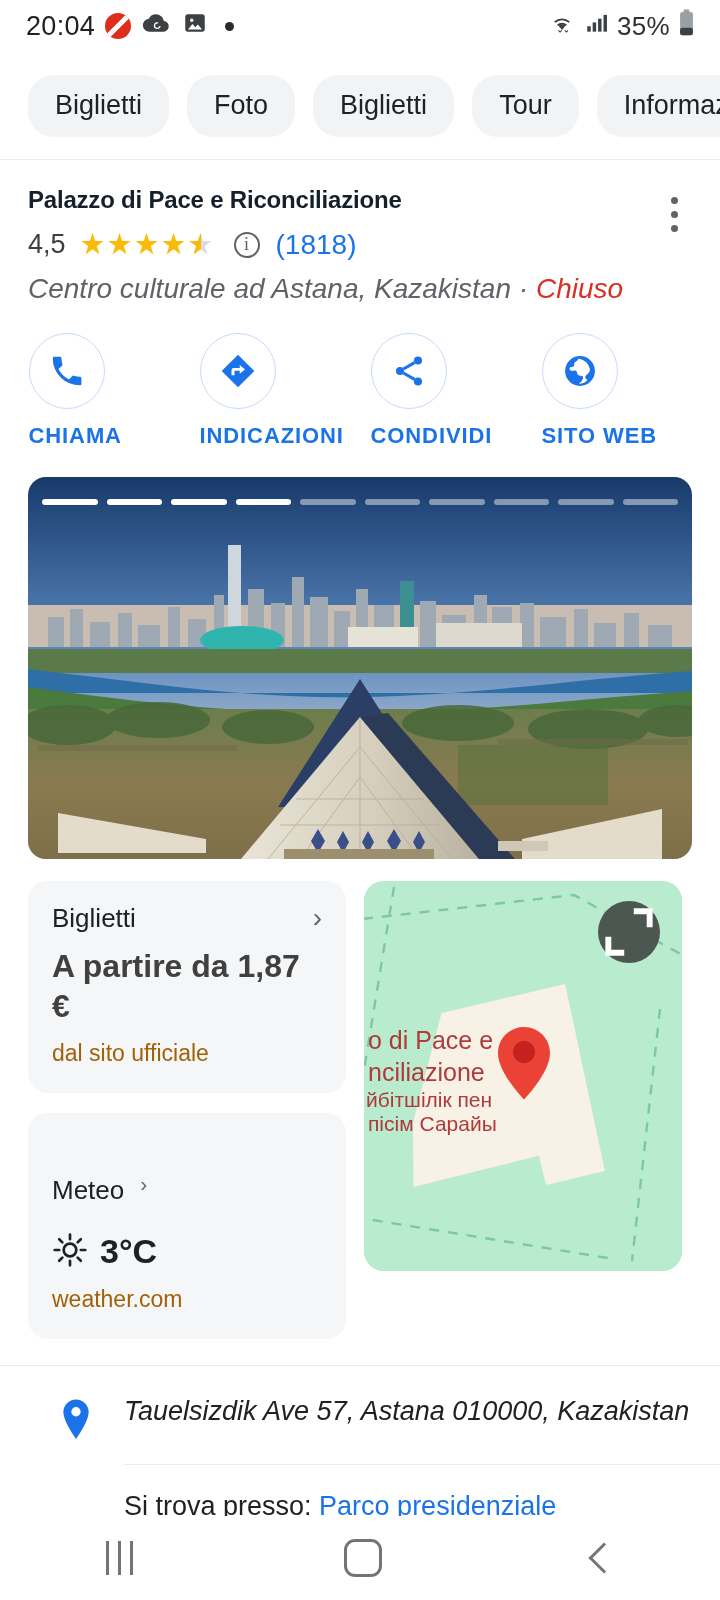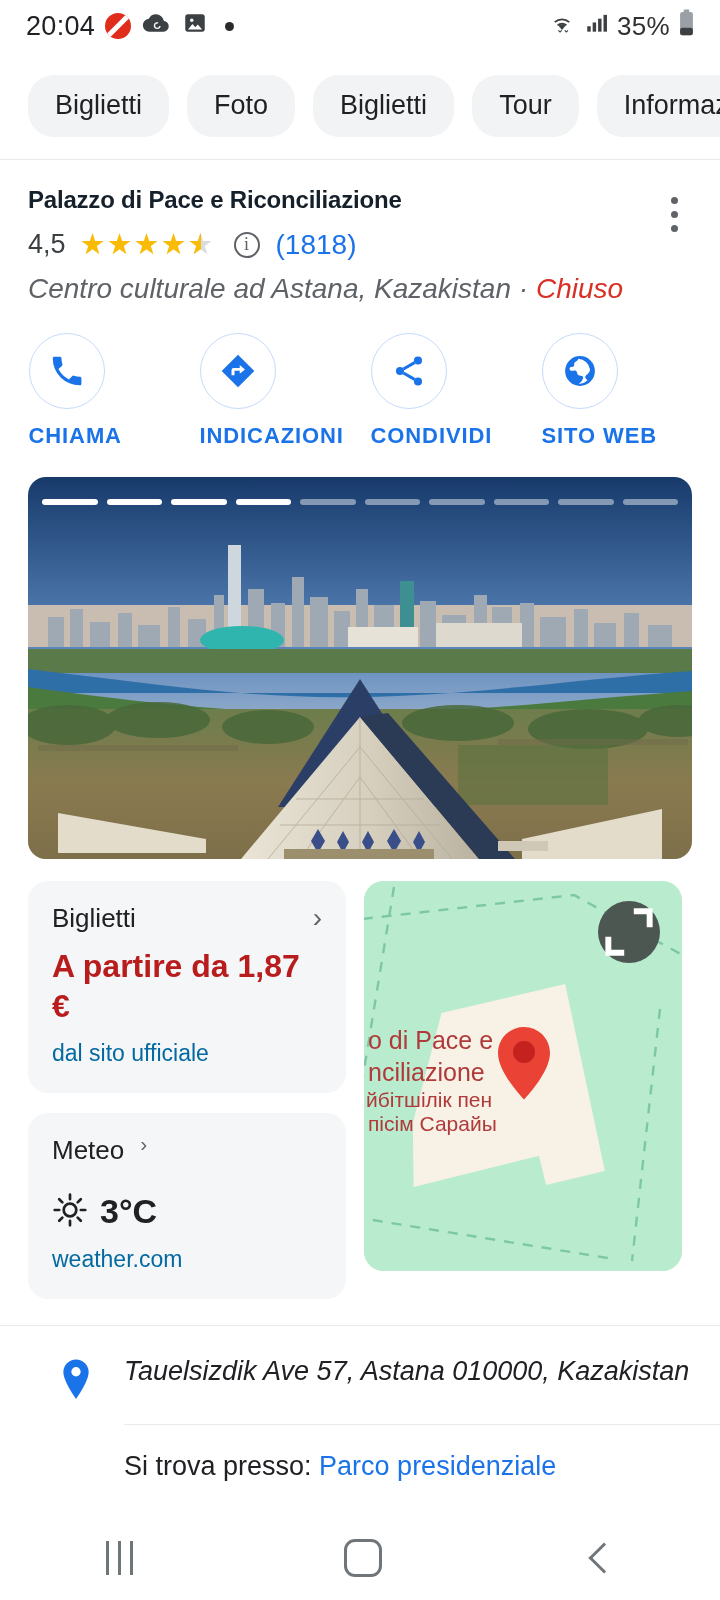--- a/index.html
+++ b/index.html
@@ -63,26 +63,26 @@
   .hero svg { display:block; width:100%; height:100%; }
   .carousel { position:absolute; top:22px; left:14px; right:14px; display:flex; gap:9px; }
   .carousel span { flex:1; height:6px; border-radius:3px; background:rgba(255,255,255,.45); }
   .carousel span.on { background:#ffffff; }
 
   
   .cards { display:flex; gap:18px; padding: 22px 28px 0 28px; align-items:flex-start;}
   .col-left { width:318px; display:flex; flex-direction:column; gap:20px;}
   .card { background:#f5f6f7; border-radius:20px; padding: 22px 24px 26px 24px; }
   .card-head { display:flex; align-items:center; justify-content:space-between; }
-  .card-head-inline { display:flex; align-items:flex-start; gap:16px; }
+  .card-head-inline { display:flex; align-items:flex-start; gap:16px;margin-top:40px; }
   .card-title { font-size:26px; color:#202124; }
   .chev { color:#5f6368; font-size:28px; line-height:1; }
   .chev-sm { color:#5f6368; font-size:21px; line-height:1; margin-top:-2px;}
-  .card-price { font-size:32px; font-weight:700; color:#b91c1c; margin-top:12px; line-height:1.25;}
-  .card-sub { font-size:23px; color:#0369a1; margin-top:14px;}
+  .card-price { font-size:32px; font-weight:700; color:#404040; margin-top:12px; line-height:1.25;}
+  .card-sub { font-size:23px; color:#a16207; margin-top:14px;}
   .temp-row { display:flex; align-items:center; gap:12px; margin-top:26px;}
   .temp-val { font-size:34px; font-weight:700; color:#202124;}
 
   .map-card { width:318px; height:390px; border-radius:20px; overflow:hidden; position:relative; background:#b9ebcf;}
   .map-card svg { display:block; width:100%; height:100%; }
   .map-expand { position:absolute; right:22px; top:20px; width:62px; height:62px; border-radius:50%;
      background:#4c5751; display:flex; align-items:center; justify-content:center;}
 
   
   .divider { height:1px; background:#e8eaed; margin-top:26px;}

